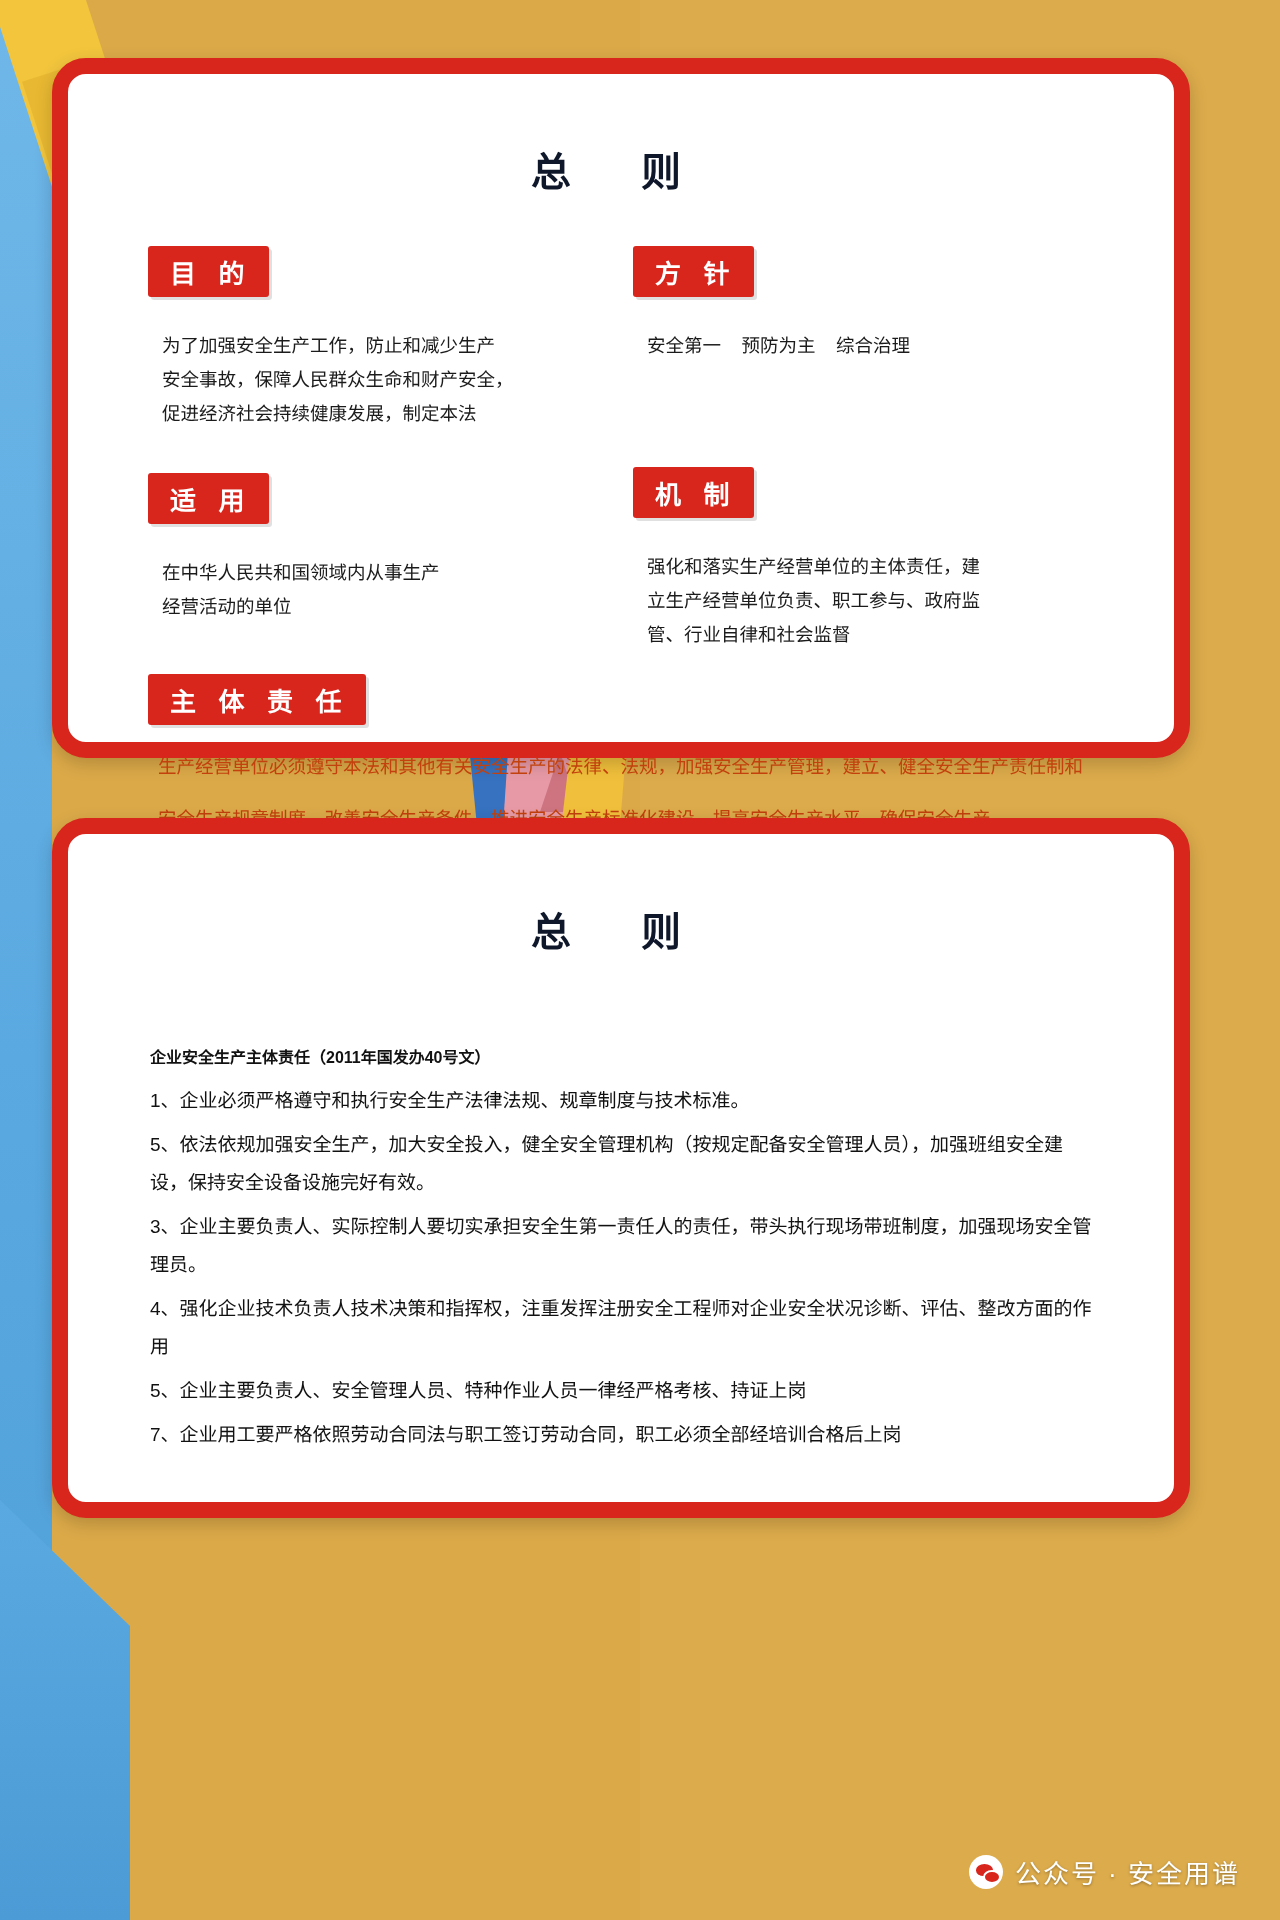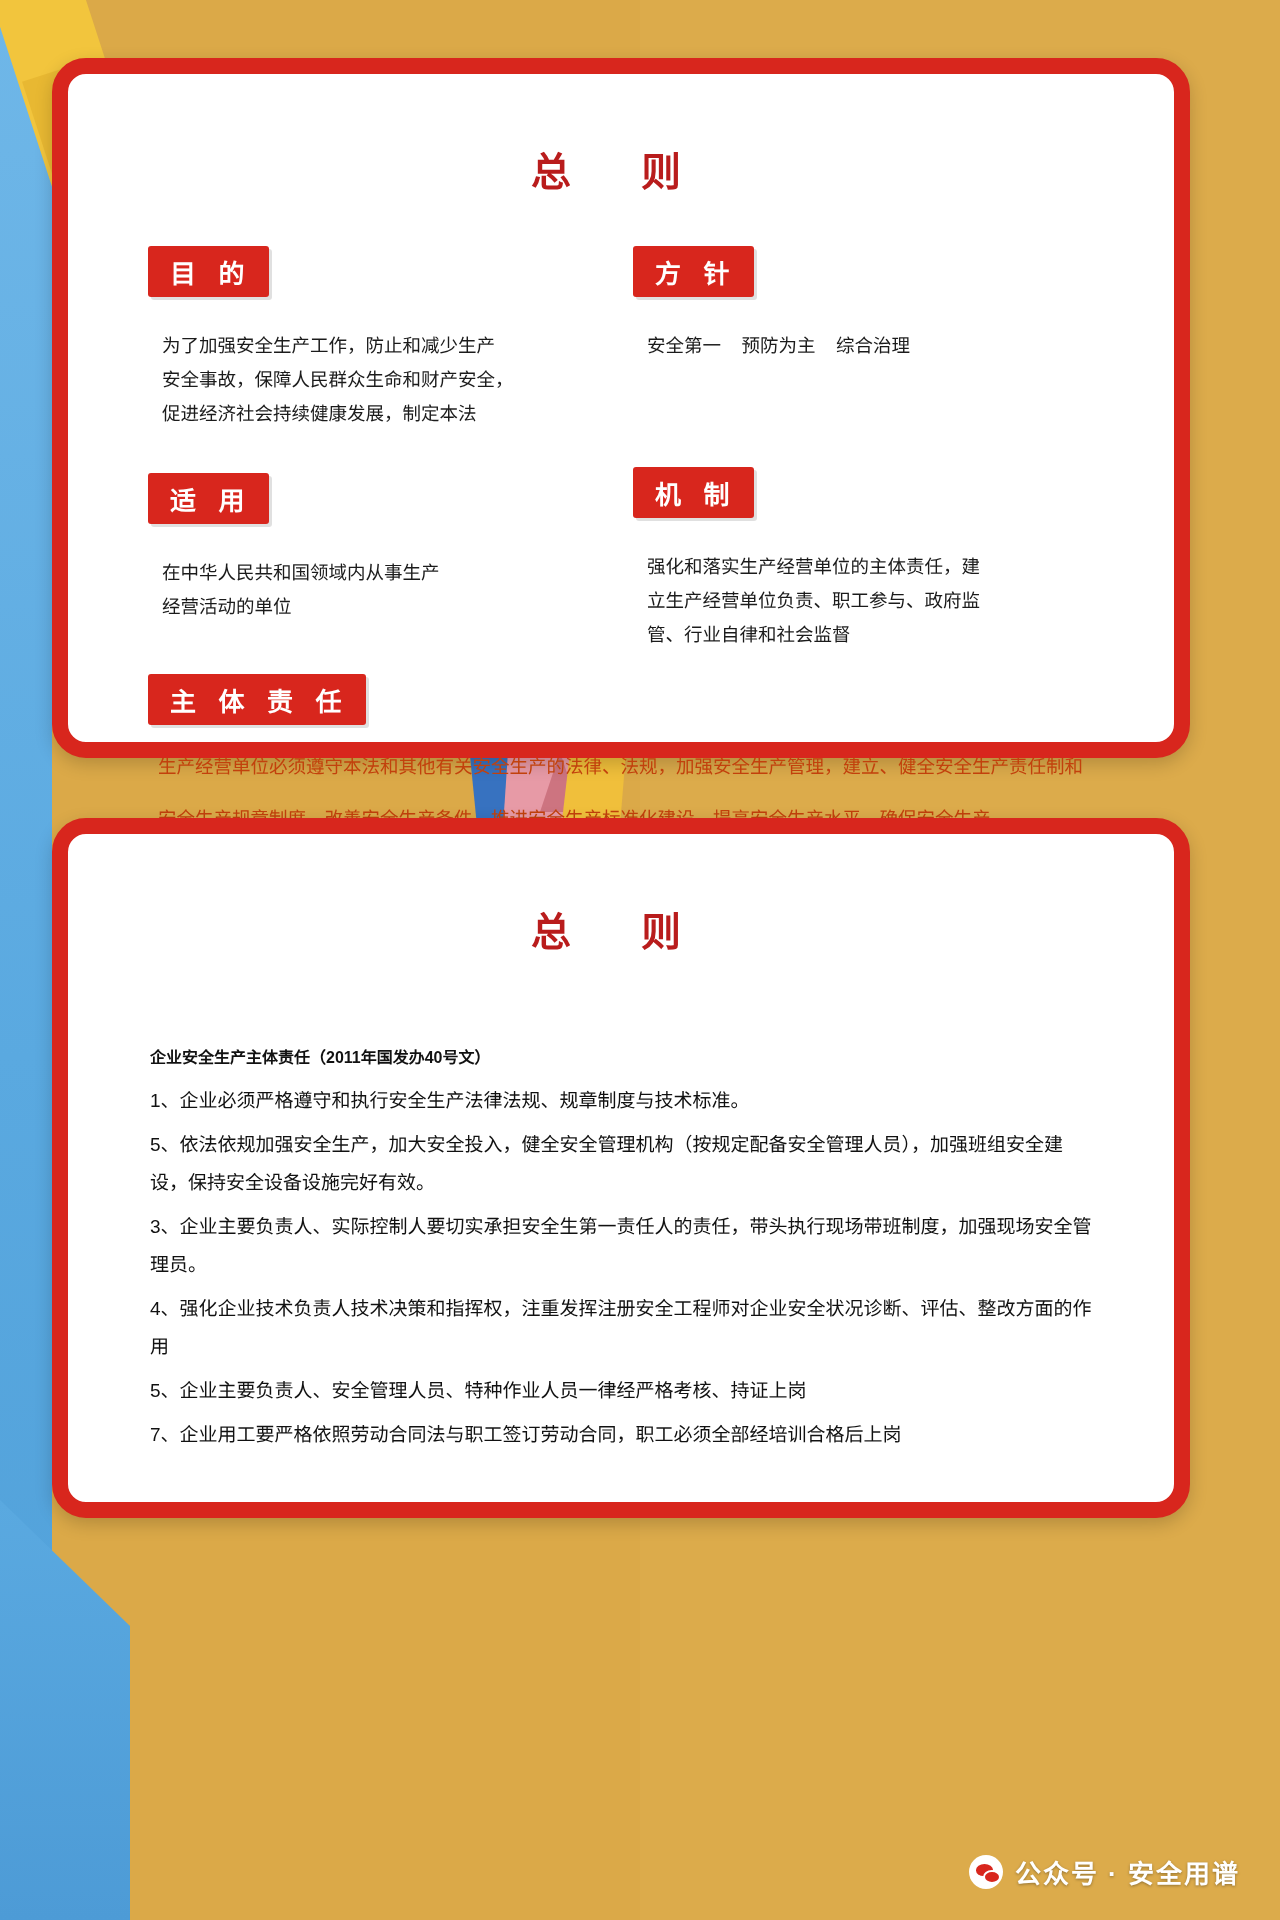--- a/index.html
+++ b/index.html
@@ -136,21 +136,21 @@
   }
   #card-bottom {
     left: 52px;
     top: 818px;
     width: 1138px;
     height: 700px;
   }
 
   .card-title {
     text-align: center;
-    color: #b91c1c;
+    color: #0f172a;
     font-size: 40px;
     font-weight: bold;
     letter-spacing: 30px;
     padding-top: 56px;
     font-family: "Liberation Serif", "DejaVu Serif", serif;
   }
 
   
   .grid {
     display: flex;
@@ -222,21 +222,21 @@
   
   .footer {
     position: absolute;
     right: 40px;
     bottom: 30px;
     display: flex;
     align-items: center;
     gap: 12px;
     color: #ffffff;
     font-size: 26px;
-    font-weight: bold;
+    font-weight: normal;
     letter-spacing: 2px;
     text-shadow: 0 1px 3px rgba(0,0,0,.35);
   }
   .wechat-icon {
     width: 34px;
     height: 34px;
     border-radius: 50%;
     background: #ffffff;
     position: relative;
     display: inline-block;

